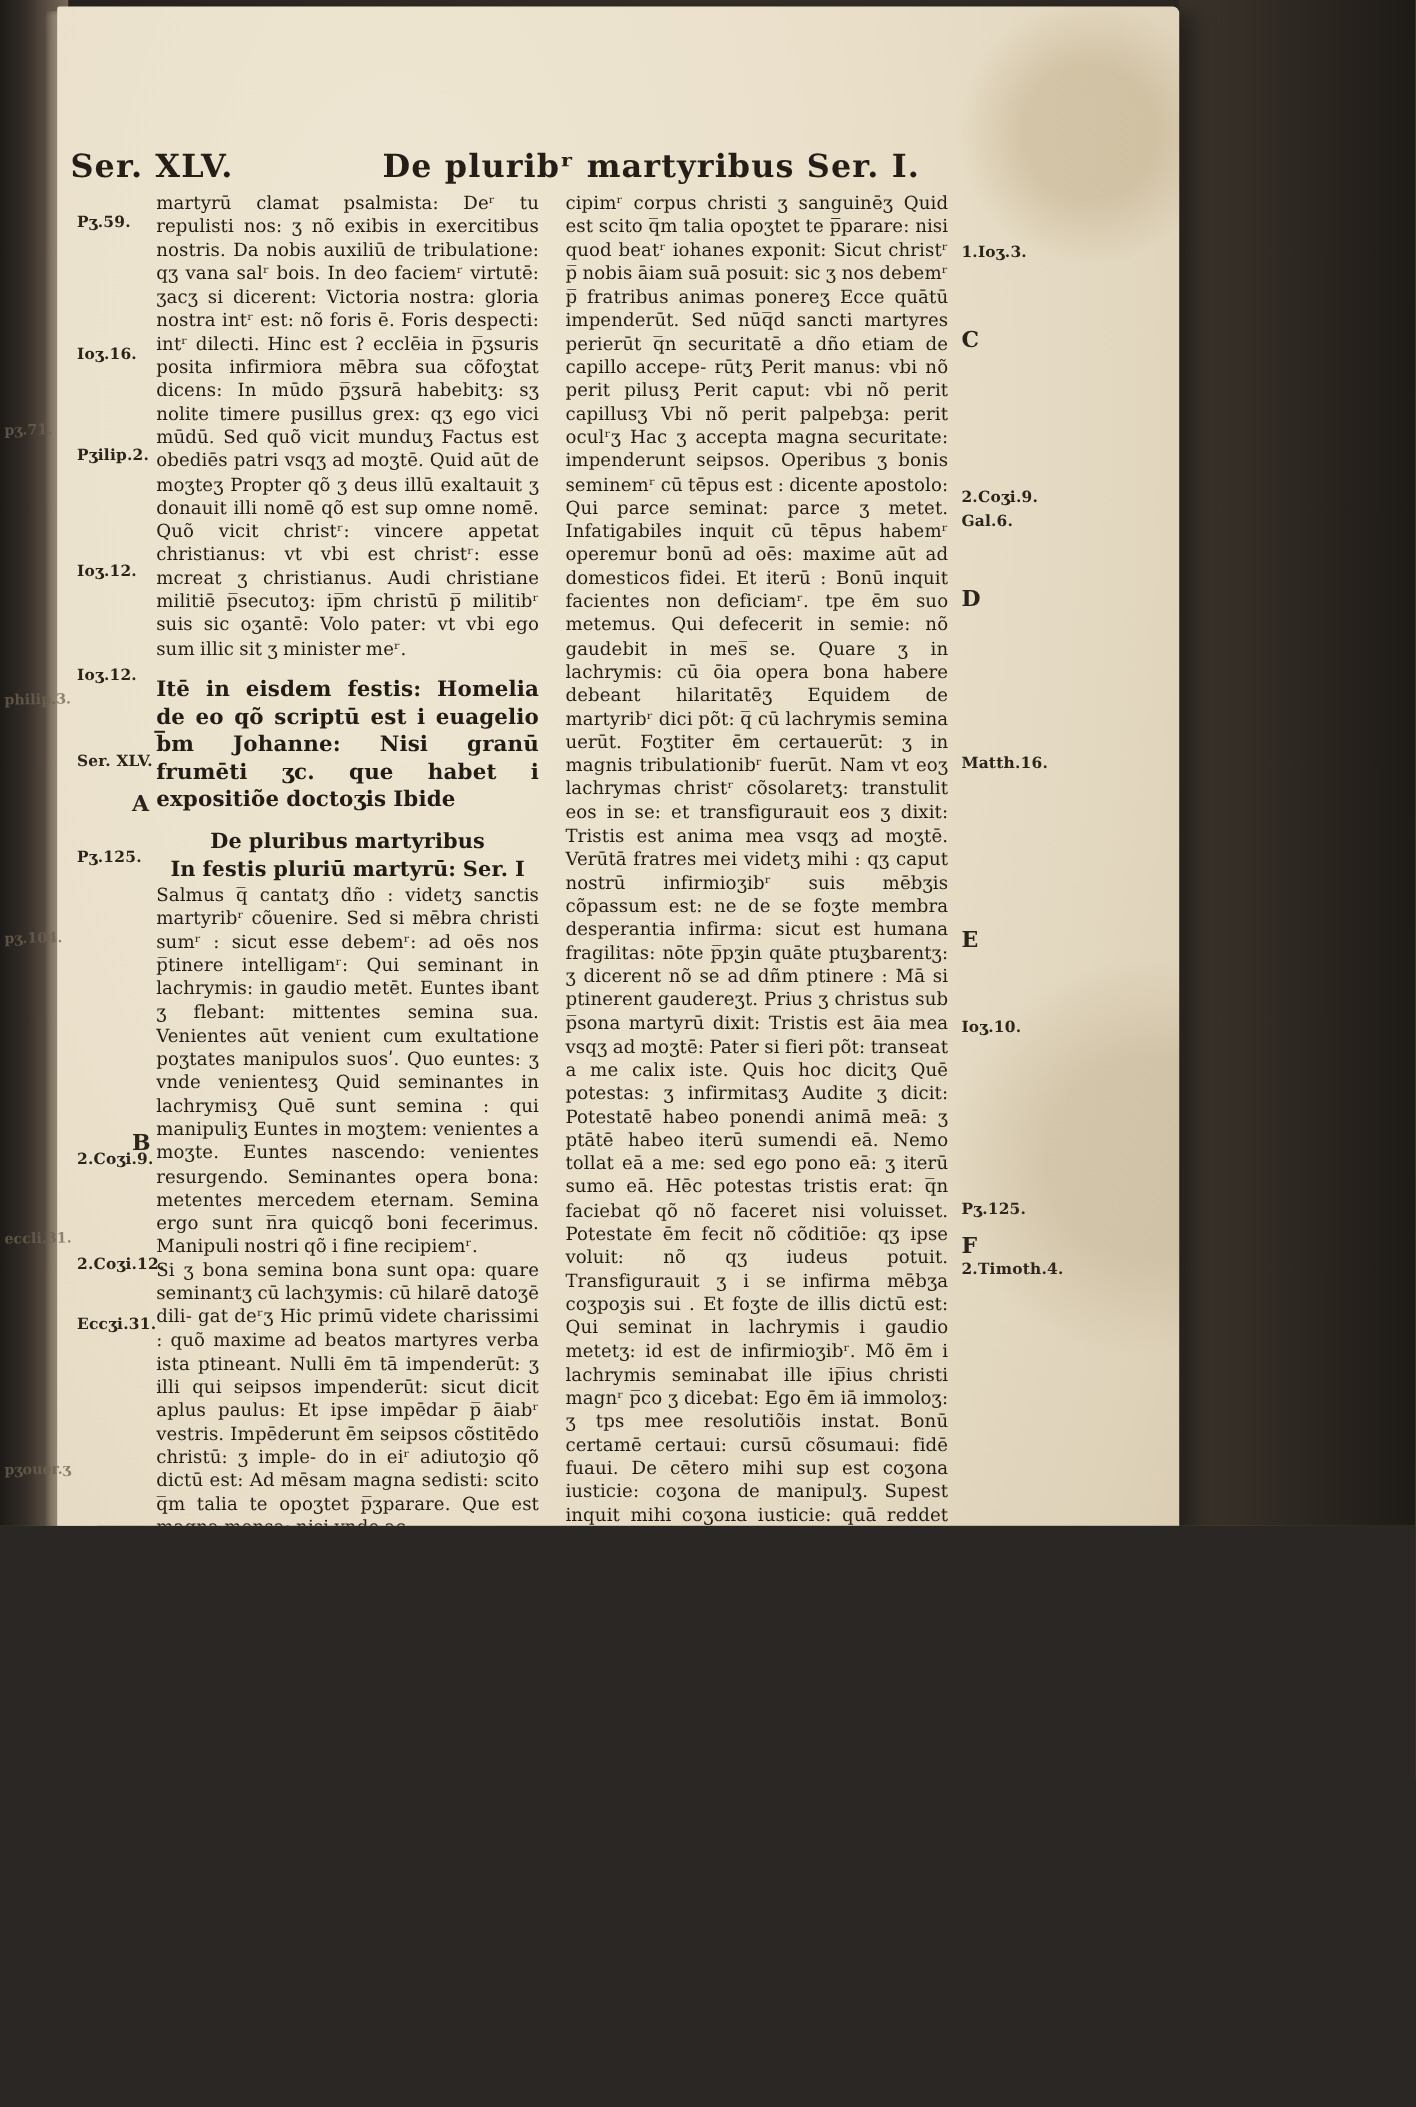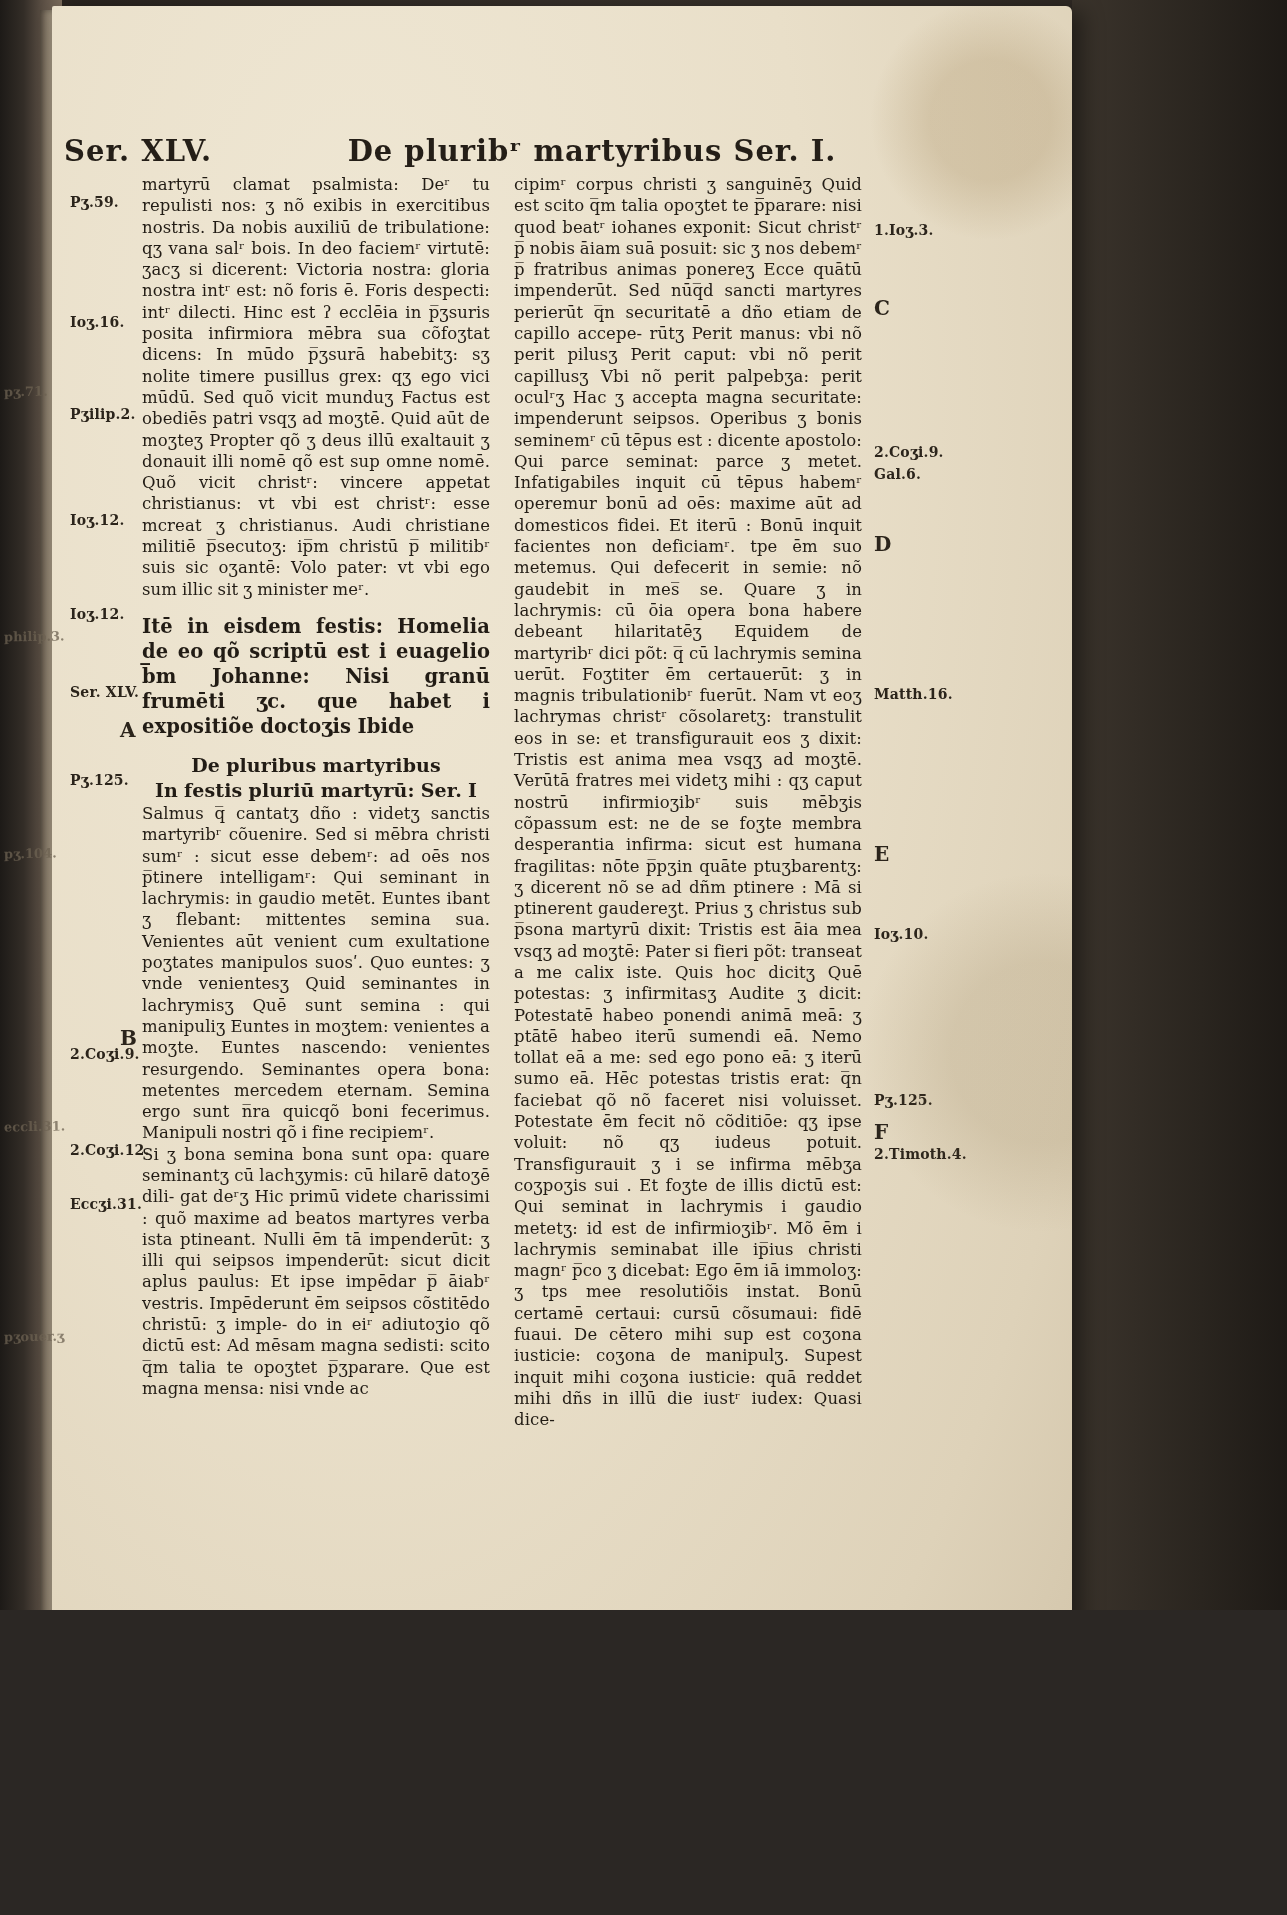--- a/index.html
+++ b/index.html
@@ -10,21 +10,21 @@
   body {
     width: 1287px;
     height: 1915px;
     overflow: hidden;
     font-family: "DejaVu Serif", serif;
   }
 
   #page {
     position: relative;
     width: 1287px;
-    height: 1610px;
+    height: 1387px;
     background: #84cc16;
     overflow: hidden;
   }
 
   
   .backdrop {
     position: absolute;
     inset: 0;
     background:
       radial-gradient(ellipse at 50% 40%, #4a423a 0%, #2e2823 70%, #221d19 100%);

